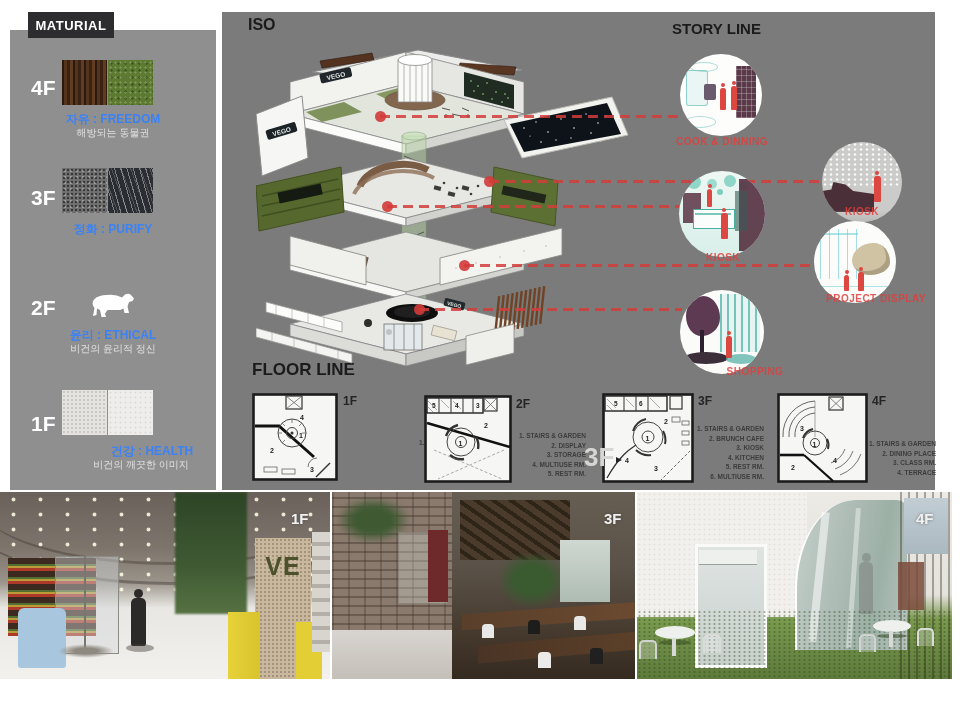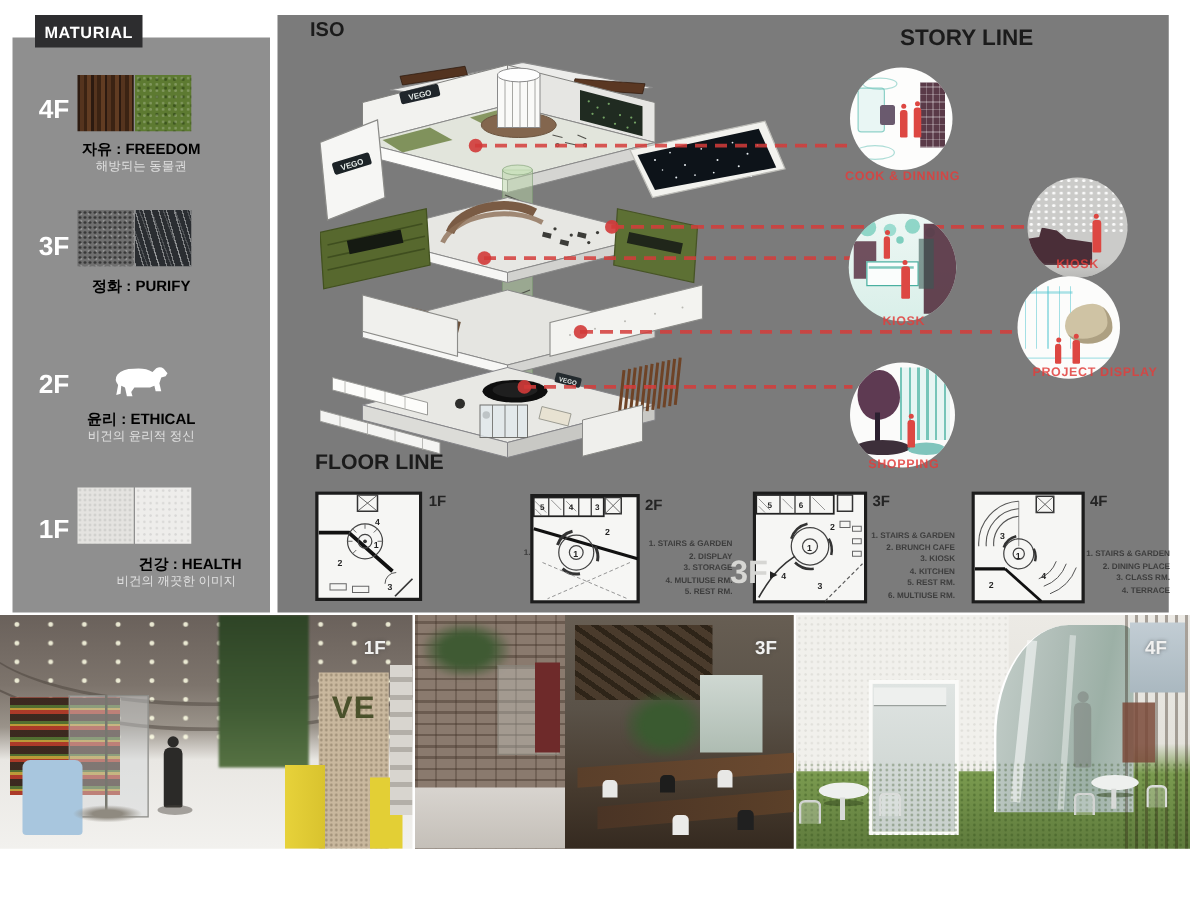--- a/index.html
+++ b/index.html
@@ -12,21 +12,21 @@
   .mat-header{left:28px;top:12px;width:86px;height:26px;background:#2d2d2f;color:#fff;
     font-weight:bold;font-size:13px;letter-spacing:.5px;display:flex;align-items:center;justify-content:center;}
   .floor-big{color:#fff;font-weight:bold;font-size:21px;}
   .swatch{width:45px;height:45px;}
   .sw-wood{background:repeating-linear-gradient(90deg,#2c1a10 0 2px,#55341e 2px 5px,#3b2313 5px 8px,#613c22 8px 11px);}
   .sw-grass{background-color:#5d7a31;background-image:radial-gradient(rgba(255,255,255,.22) 0 .8px,transparent 1.4px),radial-gradient(rgba(20,40,5,.45) 0 .9px,transparent 1.5px);background-size:5px 5px,7px 7px;}
   .sw-concrete{background-color:#6f6f6f;background-image:radial-gradient(rgba(0,0,0,.5) 0 .8px,transparent 1.3px),radial-gradient(rgba(255,255,255,.3) 0 .7px,transparent 1.2px);background-size:4px 4px,6px 6px;}
   .sw-rain{background-color:#2a2d31;background-image:repeating-linear-gradient(74deg,rgba(255,255,255,.4) 0 1px,transparent 1px 6px),repeating-linear-gradient(70deg,rgba(255,255,255,.18) 0 1px,transparent 1px 9px);}
   .sw-plaster1{background-color:#e4e3e0;background-image:radial-gradient(rgba(120,120,120,.25) 0 .7px,transparent 1.2px);background-size:4px 4px;}
   .sw-plaster2{background-color:#eeedeb;background-image:radial-gradient(rgba(140,140,140,.22) 0 .7px,transparent 1.2px);background-size:5px 5px;}
-  .caption{width:206px;text-align:center;color:#000000;font-weight:bold;font-size:12px;}
+  .caption{width:206px;text-align:center;color:#3b82f6;font-weight:bold;font-size:12px;}
   .subcap{width:206px;text-align:center;color:#e0e0e0;font-size:10px;}
 
   
   .main-panel{left:222px;top:12px;width:713px;height:478px;background:#7b7b7b;}
   .sec-title{font-weight:900;color:#1b1b1b;}
 
   
   .dash{position:absolute;height:3px;z-index:3;
     background-image:repeating-linear-gradient(90deg,rgba(212,60,58,.85) 0 10px,transparent 10px 16px);}
   .dash .dot{position:absolute;left:-5px;top:-4px;width:11px;height:11px;border-radius:50%;background:rgba(210,58,56,.9);}
@@ -78,21 +78,21 @@
   <div class="abs subcap" style="left:10px;top:342px;">비건의 윤리적 정신</div>
 
   <div class="abs floor-big" style="left:31px;top:412px;">1F</div>
   <div class="abs swatch sw-plaster1" style="left:62px;top:390px;"></div>
   <div class="abs swatch sw-plaster2" style="left:108px;top:390px;"></div>
   <div class="abs caption" style="left:10px;top:443px;margin-left:39px;">건강 : HEALTH</div>
   <div class="abs subcap" style="left:10px;top:458px;padding-left:28px;">비건의 깨끗한 이미지</div>
 
   <div class="abs main-panel"></div>
   <div class="abs sec-title" style="left:248px;top:16px;font-size:16px;">ISO</div>
-  <div class="abs sec-title" style="left:672px;top:20px;font-size:18px;margin-left:48px;">STORY LINE</div>
+  <div class="abs sec-title" style="left:672px;top:20px;font-size:15px;">STORY LINE</div>
   <div class="abs sec-title" style="left:252px;top:360px;font-size:17px;">FLOOR LINE</div>
 
   <svg class="abs" style="left:256px;top:36px;z-index:2;" width="392" height="330" viewBox="0 0 392 330">
 
     <polygon points="56,36 162,14 266,34 164,48" fill="#ececea" stroke="#8a8a8a" stroke-width="1"></polygon>
     <ellipse cx="160" cy="25" rx="16" ry="5" fill="#f7f7f5" stroke="#979794"></ellipse>
     <ellipse cx="160" cy="25" rx="7" ry="2.4" fill="#dededa" stroke="#8a8a8a" stroke-width=".6"></ellipse>
     <polygon points="64,25 116,17 118,24 66,32" fill="#53331f" stroke="#2e1a0e" stroke-width=".6"></polygon>
     <polygon points="204,27 260,31 258,39 202,35" fill="#5a3722" stroke="#30190c" stroke-width=".6"></polygon>
 
@@ -327,21 +327,21 @@
   <div class="c-label" style="left:826px;top:293px;width:92px;">PROJECT DISPLAY</div>
 
   <div class="circle" style="left:680px;top:290px;width:84px;height:84px;background:#fbfbfa;">
     <div style="position:absolute;right:4px;top:4px;width:40px;height:58px;background:rgba(214,240,236,.55);background-image:repeating-linear-gradient(90deg,rgba(90,185,170,.8) 0 2px,transparent 2px 7px);"></div>
     <div style="position:absolute;left:6px;top:6px;width:34px;height:40px;background:#5e3a52;border-radius:52% 48% 55% 45%/50% 55% 45% 50%;"></div>
     <div style="position:absolute;left:20px;top:40px;width:4px;height:26px;background:#2c2030;"></div>
     <div style="position:absolute;left:4px;top:62px;width:44px;height:12px;background:#3d2f3a;border-radius:50%;"></div>
     <div style="position:absolute;right:8px;bottom:10px;width:30px;height:10px;background:#62b7ad;border-radius:50%;opacity:.8;"></div>
     <div class="fig" style="left:46px;top:46px;height:22px;width:6px;"></div>
   </div>
-  <div class="c-label" style="left:690px;top:366px;width:66px;">SHOPPING</div>
+  <div class="c-label" style="left:722px;top:366px;width:66px;">SHOPPING</div>
 
   <svg class="abs" style="left:252px;top:393px;z-index:2;" width="86" height="88" viewBox="0 0 86 88">
     <rect x="1.5" y="1.5" width="83" height="85" fill="#f6f6f4" stroke="#1c1c1c" stroke-width="2.6"></rect>
     <rect x="34" y="3" width="16" height="13" fill="none" stroke="#333" stroke-width="1.2"></rect>
     <path d="M34 3 L50 16 M50 3 L34 16" stroke="#555" stroke-width=".7"></path>
     <path d="M3 33 H27 L62 64" stroke="#111" stroke-width="3" fill="none"></path>
     <circle cx="40" cy="40" r="14" fill="none" stroke="#444" stroke-width="1"></circle>
     <g stroke="#666" stroke-width=".8">
         <line x1="40" y1="26" x2="40" y2="30"></line>
         <line x1="50" y1="30" x2="47" y2="33"></line>

